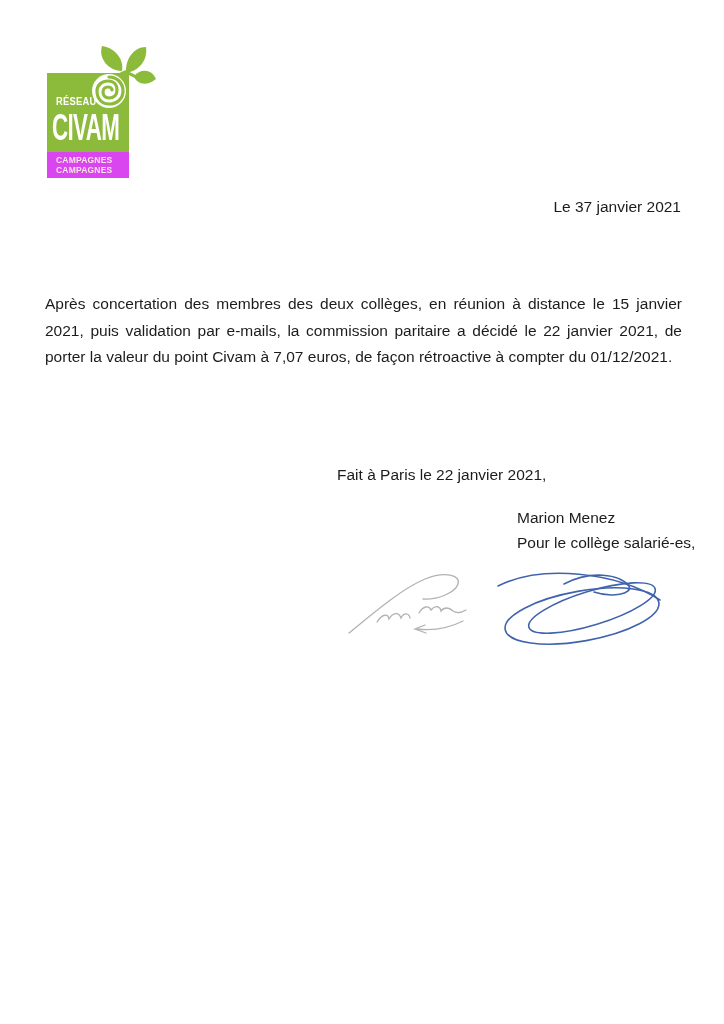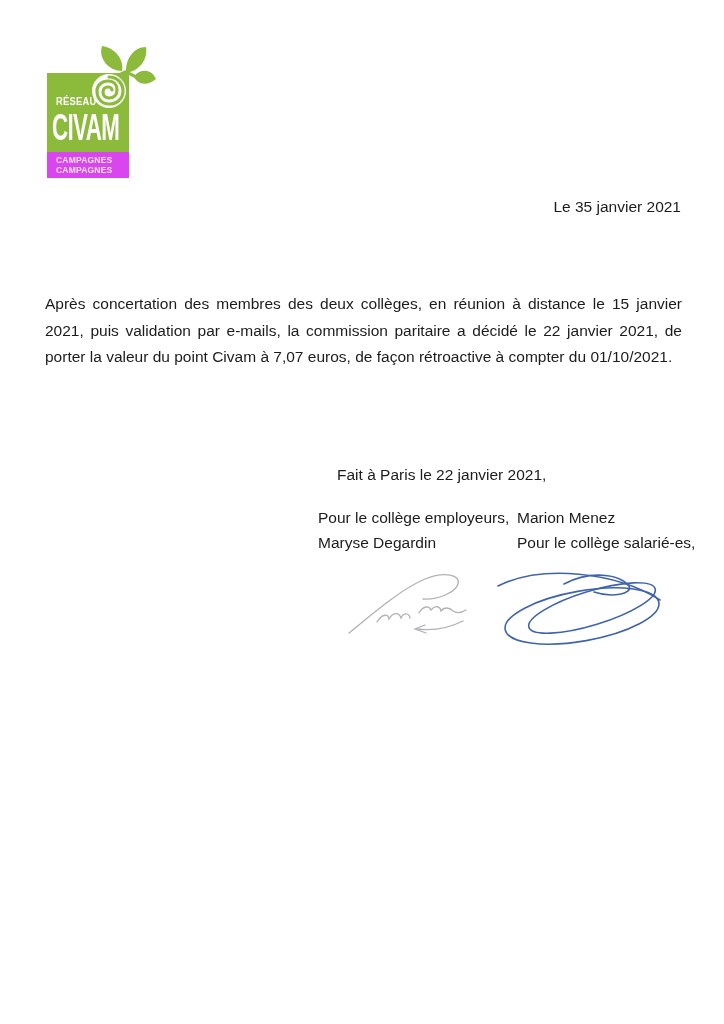--- a/index.html
+++ b/index.html
@@ -97,30 +97,26 @@
         <div class="logo-reseau">RÉSEAU</div>
         <div class="logo-civam">CIVAM</div>
       </div>
       <div class="logo-orange">
         <div class="logo-tagline">CAMPAGNES</div>
         <div class="logo-tagline">CAMPAGNES</div>
       </div>
     </div>
   </div>
 
-  <div class="date-line">Le 35 janvier 2021</div>
+  <div class="date-line">Le 37 janvier 2021</div>
 
-  <p class="body-par">Après concertation des membres des deux collèges, en réunion à distance le 15 janvier 2021, puis validation par e-mails, la commission paritaire a décidé le 22 janvier 2021, de porter la valeur du point Civam à 7,07 euros, de façon rétroactive à compter du 01/10/2021.</p>
+  <p class="body-par">Après concertation des membres des deux collèges, en réunion à distance le 15 janvier 2021, puis validation par e-mails, la commission paritaire a décidé le 22 janvier 2021, de porter la valeur du point Civam à 7,07 euros, de façon rétroactive à compter du 01/12/2021.</p>
 
   <div class="place-date">Fait à Paris le 22 janvier 2021,</div>
 
-  <div class="sig-col left">
-    <div>Pour le collège employeurs,</div>
-    <div>Maryse Degardin</div>
-  </div>
 
   <div class="sig-col right">
     <div>Marion Menez</div>
     <div>Pour le collège salarié-es,</div>
   </div>
 
   <svg class="signature left" width="152" height="74" viewBox="0 0 152 74">
     <g fill="none" stroke="#b2b2b6" stroke-width="1.3" stroke-linecap="round">
       <path d="M6 66 C28 48 58 22 82 12 C102 4 118 8 115 17 C112 26 94 33 80 32"></path>
       <path d="M34 55 C40 46 45 47 46 52 C50 45 56 45 58 51 C61 45 66 46 67 51"></path>

